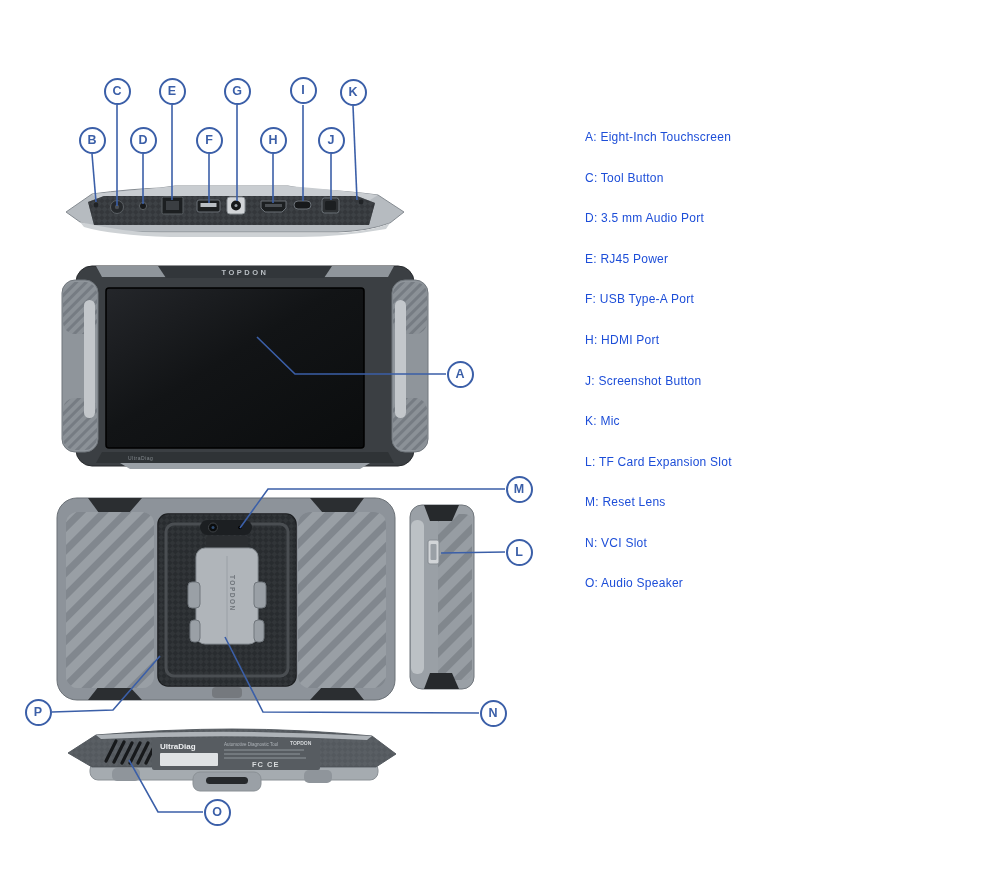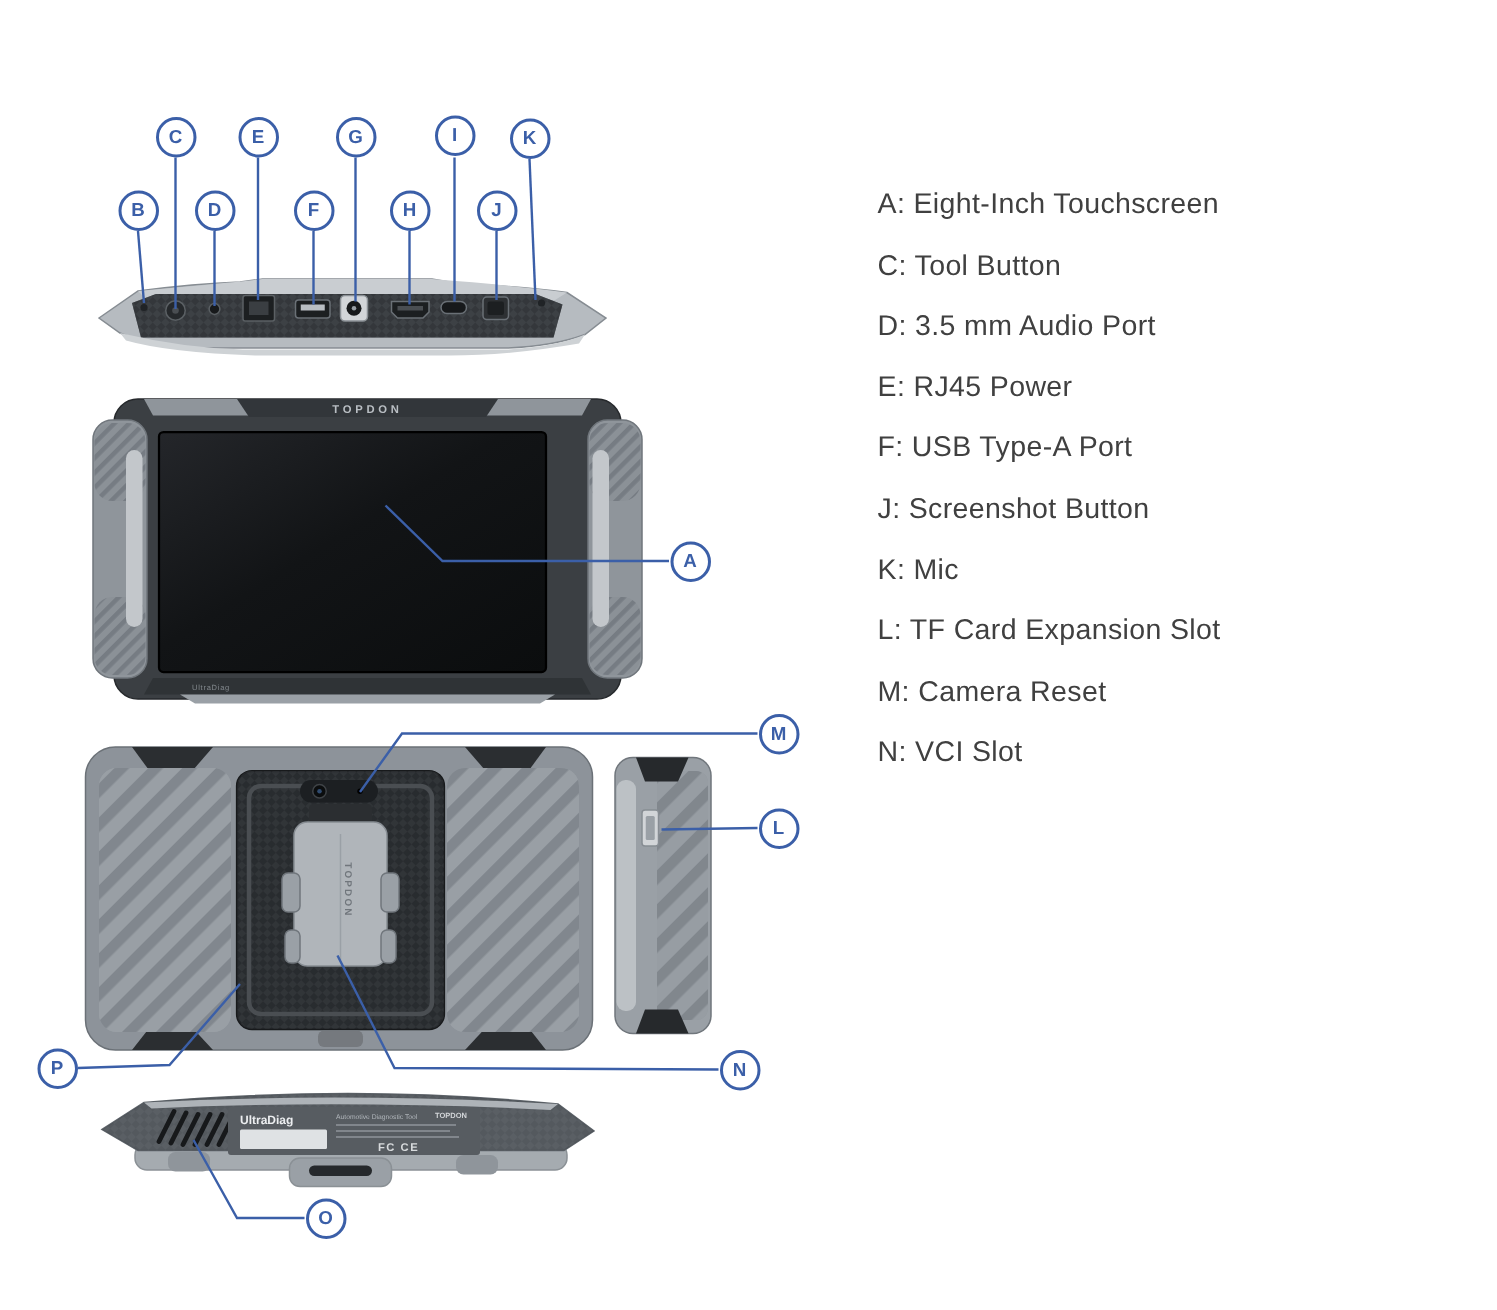--- a/index.html
+++ b/index.html
@@ -11,21 +11,21 @@
     border:2px solid #3b5fa8;border-radius:50%;background:#ffffff;
     display:flex;align-items:center;justify-content:center;
     font-size:12.5px;font-weight:bold;color:#3b5fa8;z-index:3;
     letter-spacing:0;line-height:1;
   }
   .legend{
     position:absolute;left:585px;top:117px;z-index:2;
   }
   .legend-item{
     height:40.55px;display:flex;align-items:center;
-    font-size:19px;color:#404040;letter-spacing:0.25px;
+    font-size:12px;color:#1d4ed8;letter-spacing:0.25px;
     white-space:nowrap;
   }
 </style>
 </head>
 <body>
 
 <div class="canvas">
 
   <svg class="art" viewBox="0 0 998 873">
     <defs>
@@ -230,20 +230,22 @@
   <div class="callout" style="left:24.5px;top:698.5px">P</div>
   <div class="callout" style="left:479.5px;top:699.5px">N</div>
   <div class="callout" style="left:203.5px;top:798.5px">O</div>
 
   <div class="legend">
     <div class="legend-item">A: Eight-Inch Touchscreen</div>
     <div class="legend-item">C: Tool Button</div>
     <div class="legend-item">D: 3.5 mm Audio Port</div>
     <div class="legend-item">E: RJ45 Power</div>
     <div class="legend-item">F: USB Type-A Port</div>
+    <div class="legend-item">H: HDMI Port</div>
     <div class="legend-item">J: Screenshot Button</div>
     <div class="legend-item">K: Mic</div>
     <div class="legend-item">L: TF Card Expansion Slot</div>
-    <div class="legend-item">M: Camera Reset</div>
+    <div class="legend-item">M: Reset Lens</div>
     <div class="legend-item">N: VCI Slot</div>
+    <div class="legend-item">O: Audio Speaker</div>
   </div>
 
 </div>
 
 </body></html>

